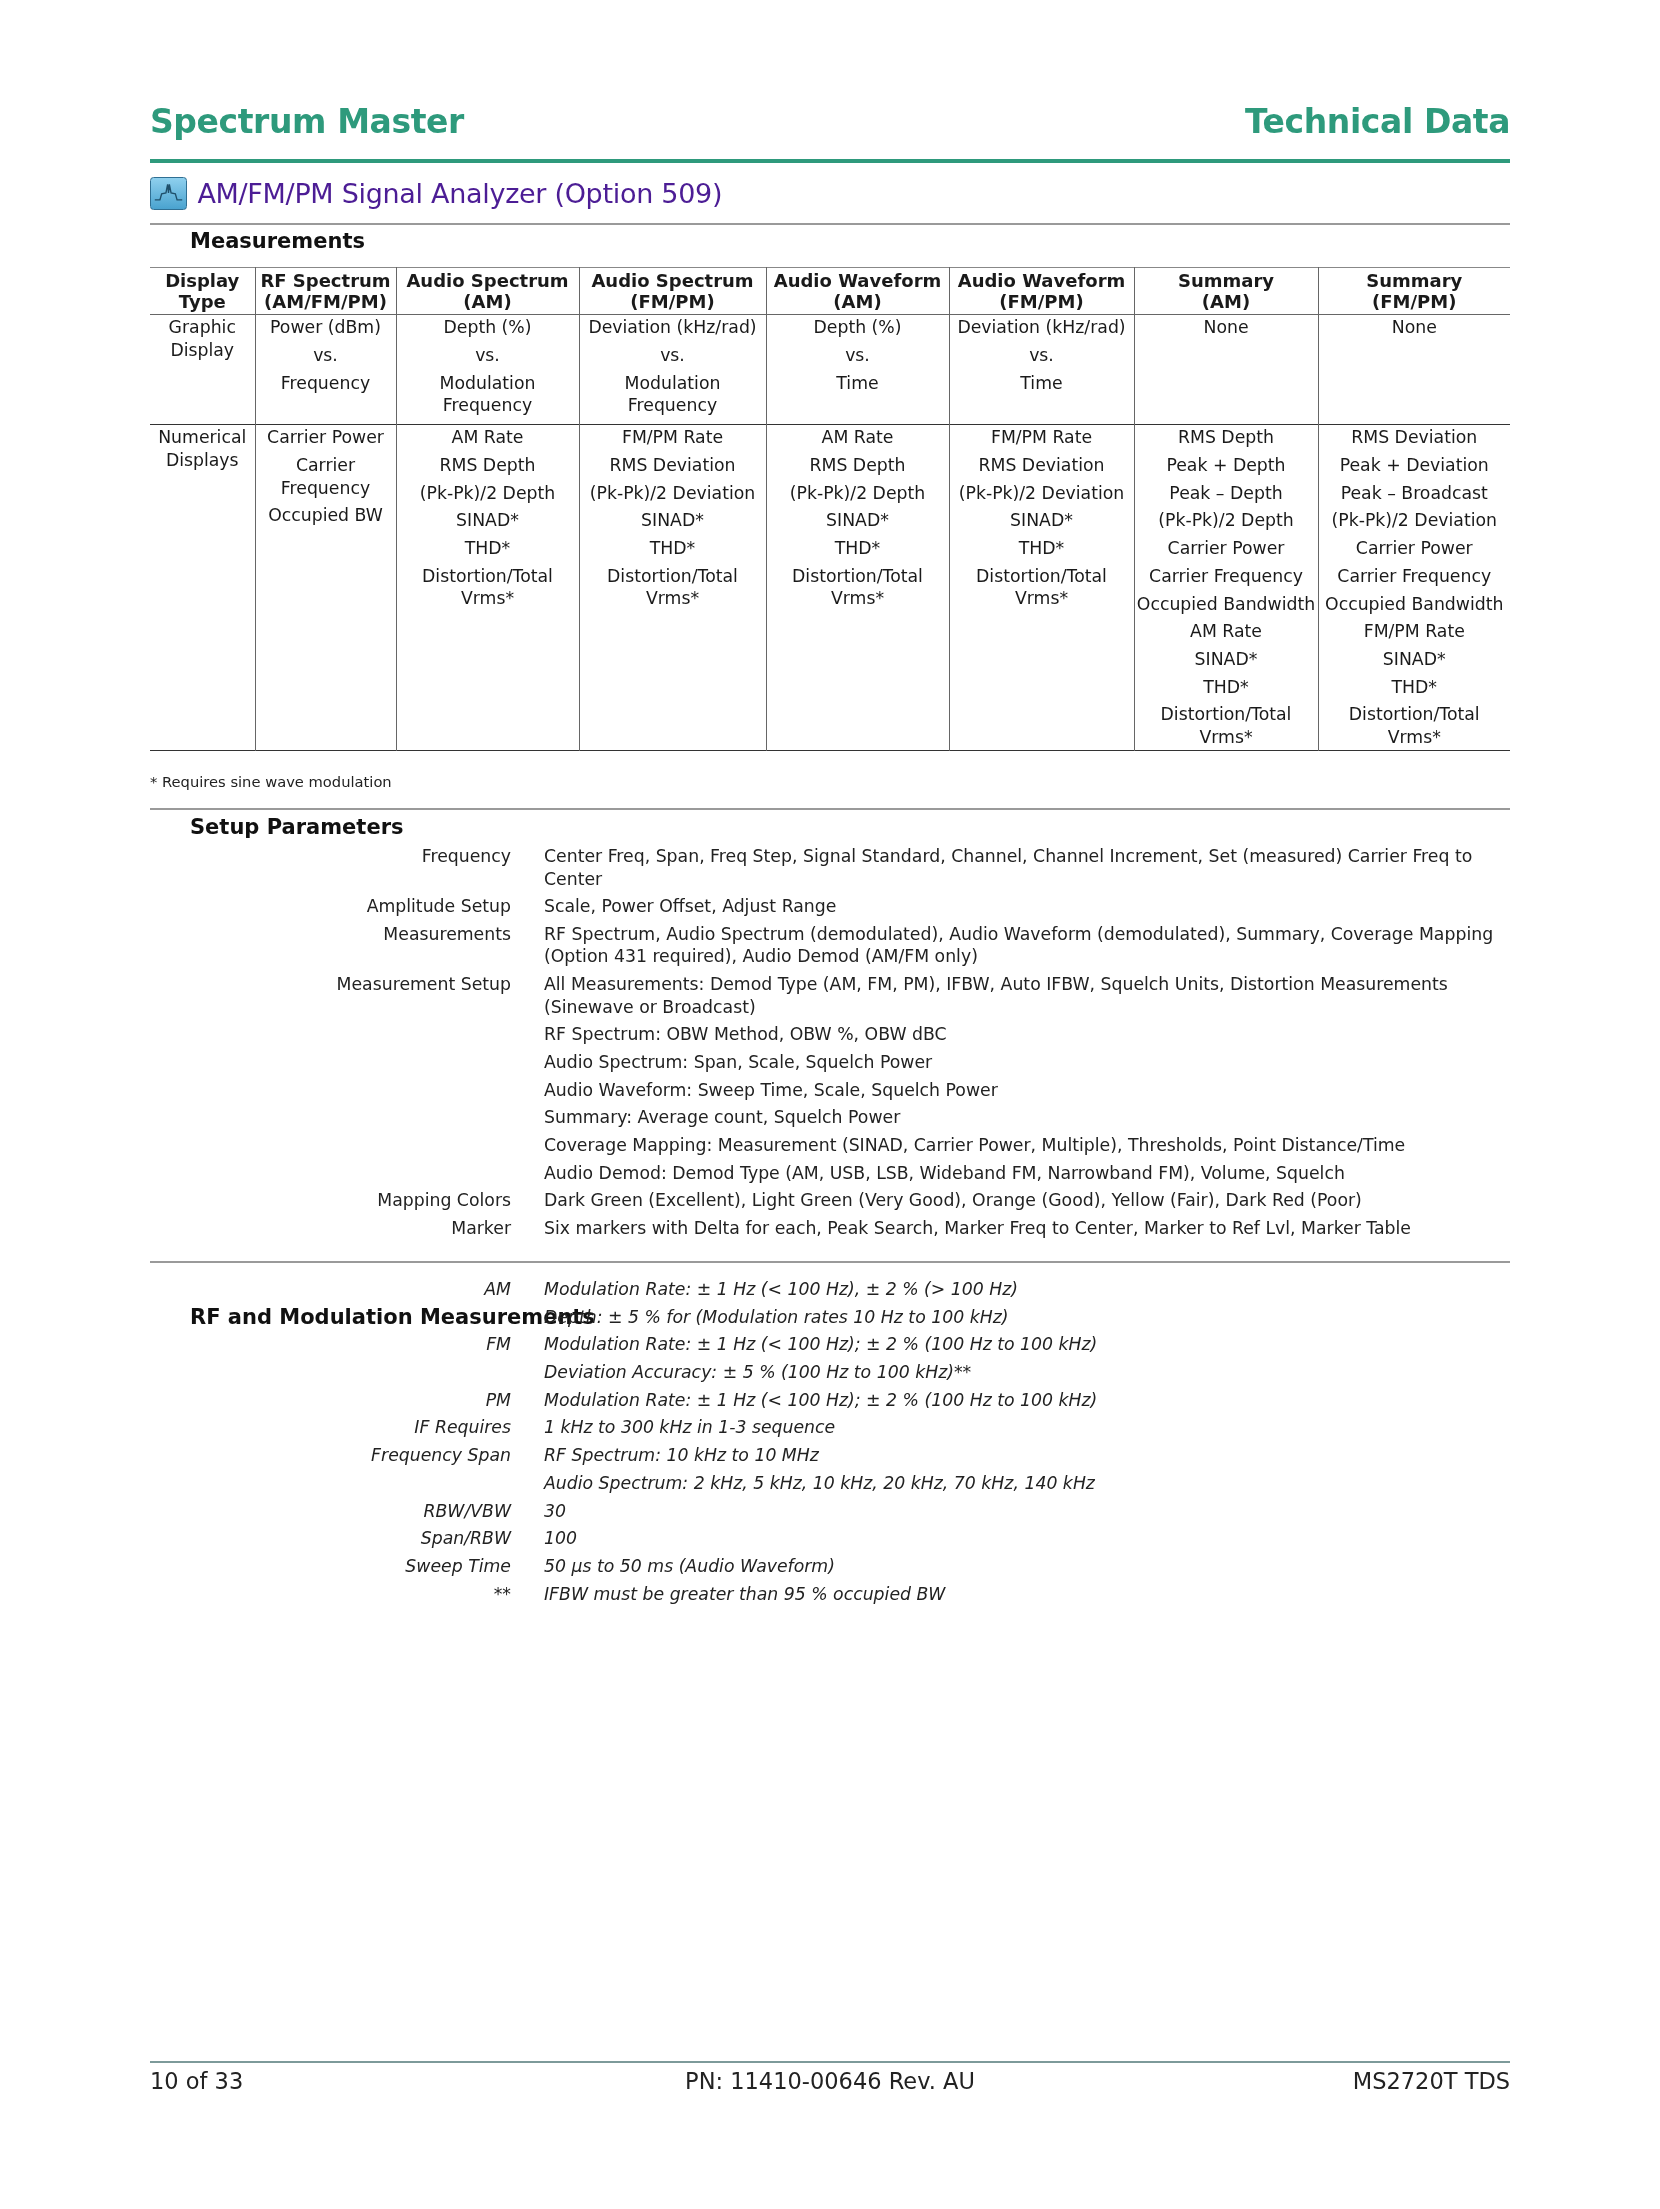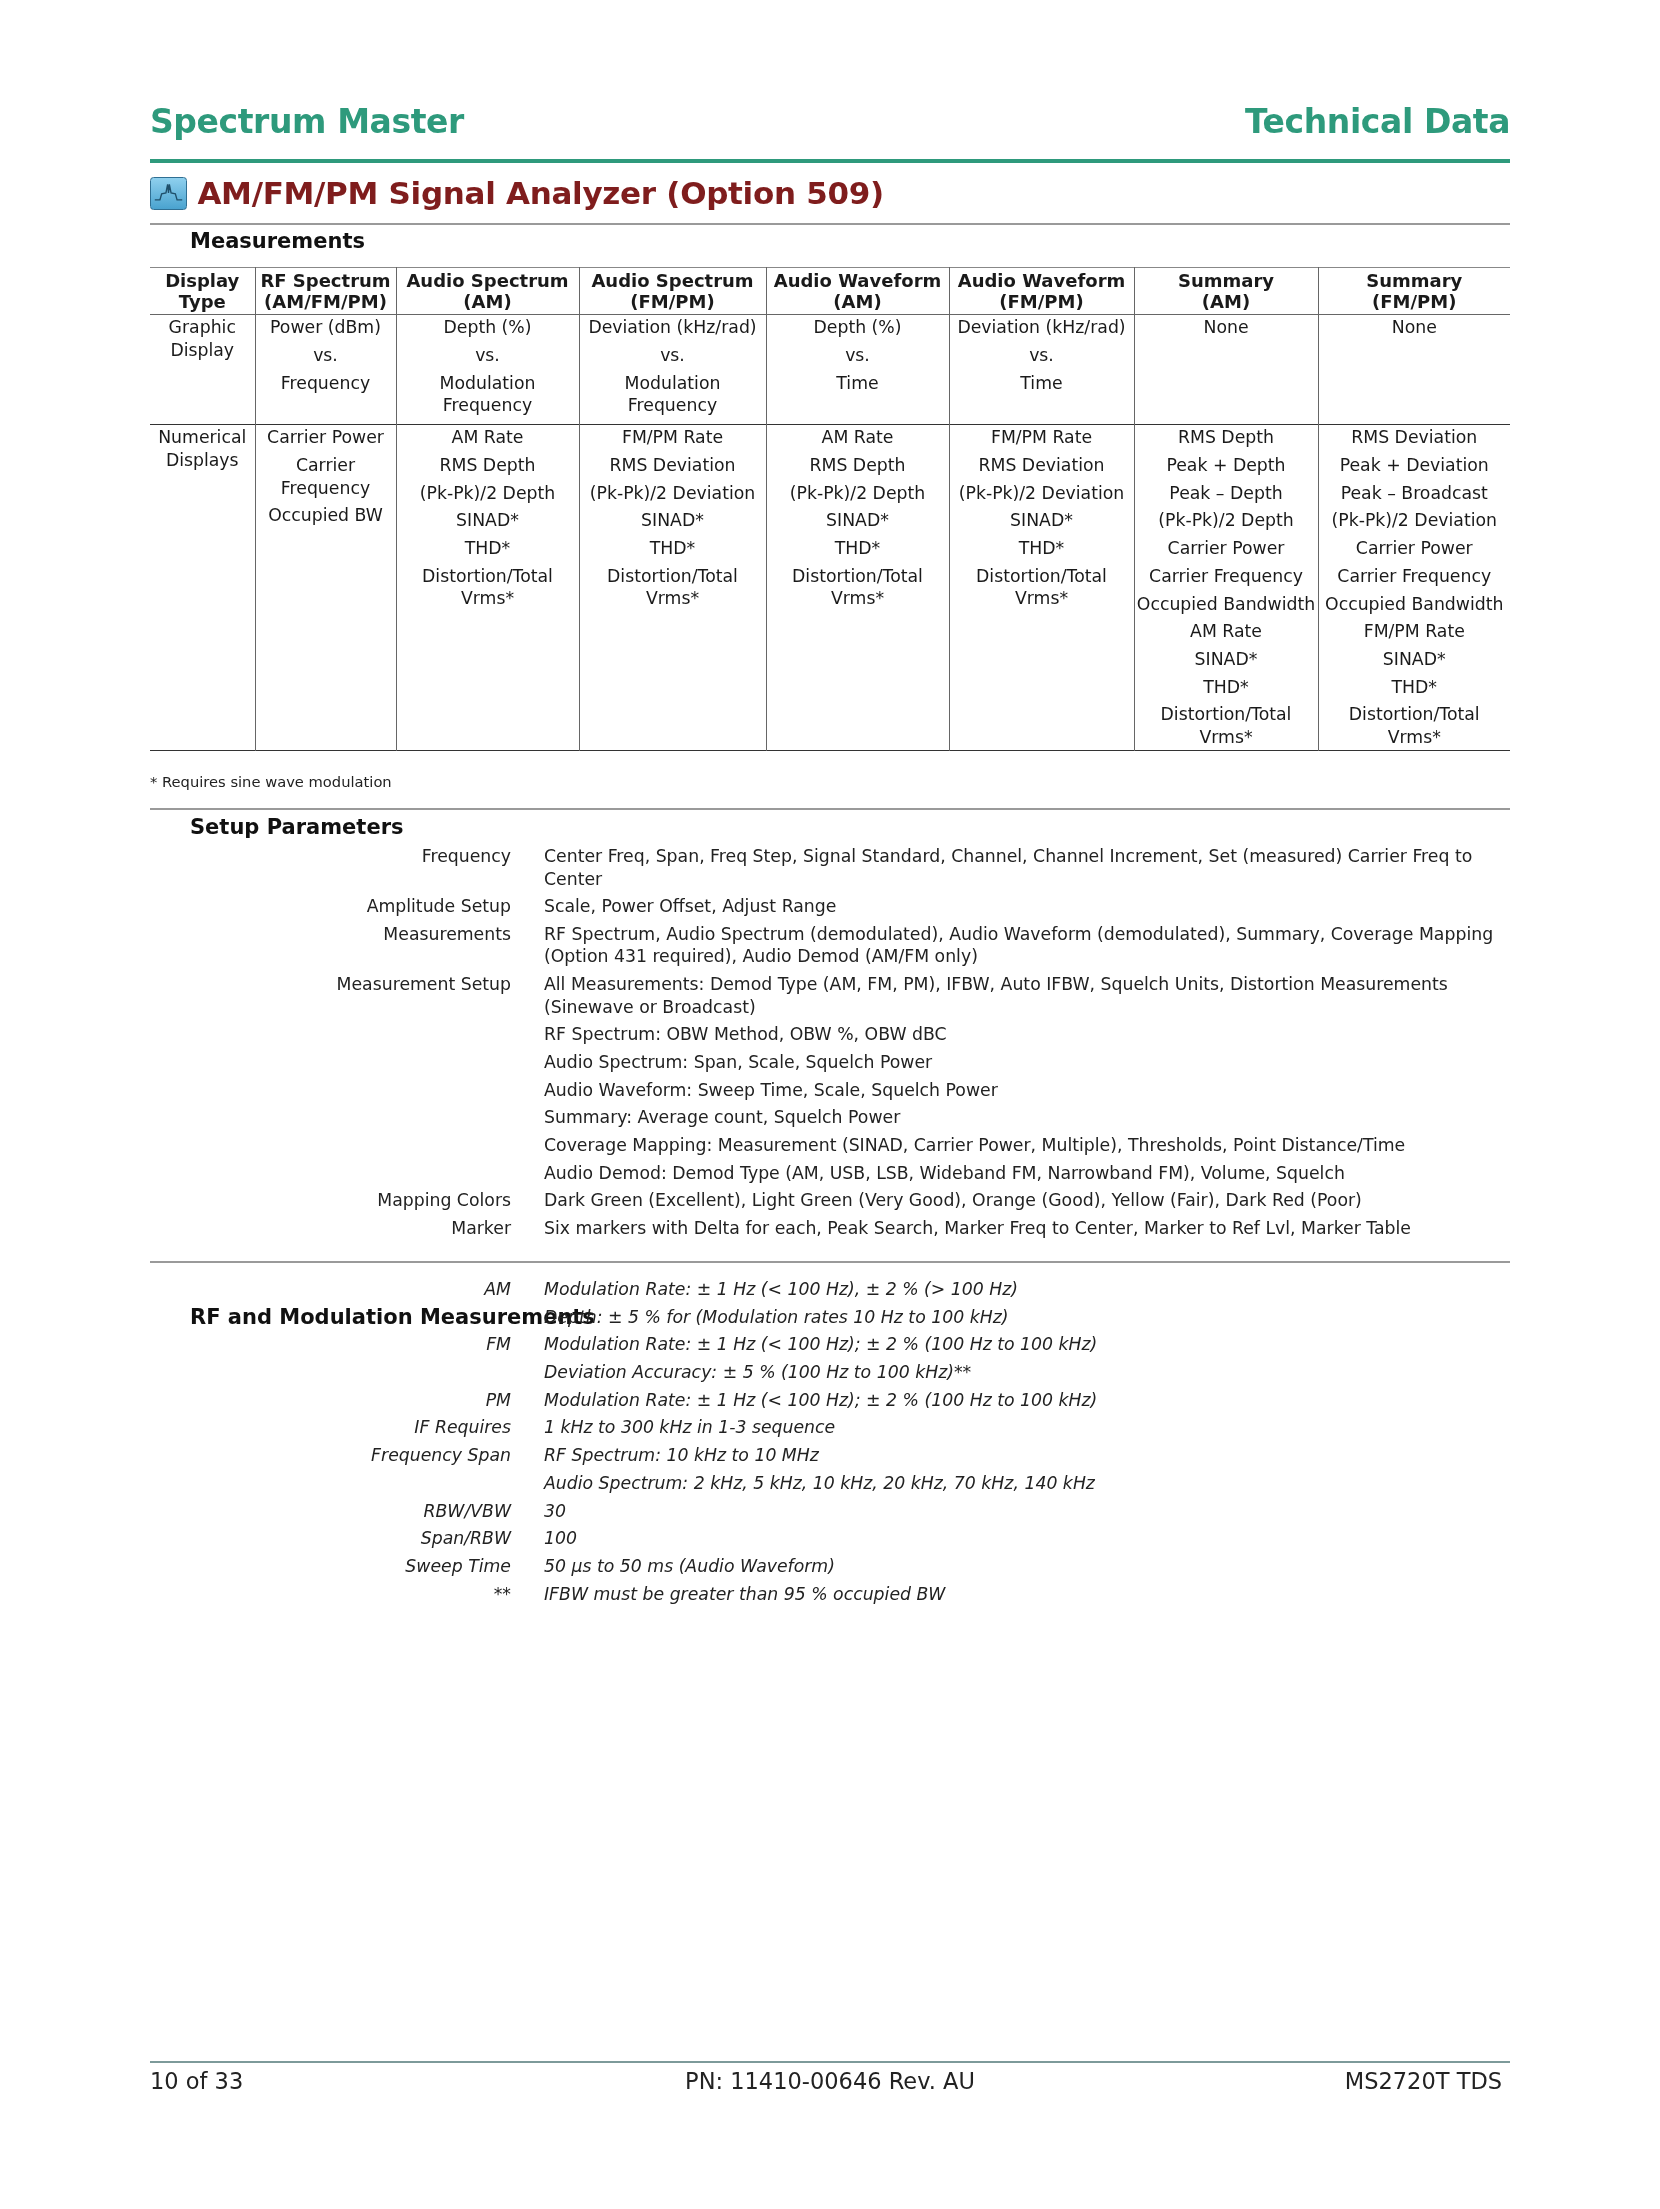--- a/index.html
+++ b/index.html
@@ -13,21 +13,21 @@
   .hdr { position: absolute; top: 102px; left: 0; width: 1360px; height: 52px; }
   .hdr .l, .hdr .r { position: absolute; top: 0; font-size: 33px; font-weight: bold; color: #2e9a7c; letter-spacing: -0.4px; }
   .hdr .l { left: 0; }
   .hdr .r { right: 0; }
   .hdr-rule { position: absolute; top: 159px; left: 0; width: 1360px; height: 3.5px; background: #2e9a7c; }
 
   
   .sec-title { position: absolute; top: 173px; left: 0; height: 40px; display: flex; align-items: center; }
   .sec-icon { width: 35px; height: 31px; border-radius: 3.5px; background: linear-gradient(#8fd0ee, #4aa3cf); border: 0.9px solid #2f6f93; margin-right: 10.4px; position: relative; }
   .sec-icon svg { position: absolute; left: 1.7px; top: 3.5px; }
-  .sec-title span { font-size: 31px; font-weight: bold; color: #7f1d1d; letter-spacing: -0.3px; }
+  .sec-title span { font-size: 27px; font-weight: normal; color: #4c1d95; letter-spacing: -0.3px; }
   .rule-gray { position: absolute; left: 0; width: 1360px; height: 1.7px; background: #9a9a9a; }
 
   .sub-h { position: absolute; left: 40px; font-size: 21px; font-weight: bold; color: #111; }
 
   
   table.meas { position: absolute; top: 267px; left: 0; width: 1360px; border-collapse: collapse; font-size: 17.3px; line-height: 22.5px; text-align: center; table-layout: fixed; }
   table.meas th { font-weight: bold; font-size: 18px; line-height: 21.6px; padding: 1.7px 1.7px 0.9px; vertical-align: top; border-left: 0.9px solid #666; }
   table.meas td { padding: 1.7px 1.7px 1.7px; vertical-align: top; border-left: 0.9px solid #666; }
   table.meas tr > *:first-child { border-left: none; }
   table.meas thead tr { border-top: 1.7px solid #888; border-bottom: 0.9px solid #666; }
@@ -46,21 +46,21 @@
   .plabel { width: 394px; text-align: right; padding-right: 33px; box-sizing: border-box; flex: none; color: #222; }
   .pval { flex: 1; color: #222; padding-right: 5.2px; }
   .pval .vline { display: block; margin-bottom: 5.2px; }
   .pval .vline:last-child { margin-bottom: 0; }
 
   
   .ftr-rule { position: absolute; top: 2061px; left: 0; width: 1360px; height: 1.7px; background: #7d9a9a; }
   .ftr { position: absolute; top: 2068px; left: 0; width: 1360px; font-size: 22.5px; color: #222; }
   .ftr .fl { position: absolute; left: 0; }
   .ftr .fc { position: absolute; left: 0; width: 1360px; text-align: center; }
-  .ftr .fr { position: absolute; right: 8px; }
+  .ftr .fr { position: absolute; right: 0; }
 </style>
 </head>
 <body>
 
 <div class="page">
 
   <div class="hdr">
     <div class="l">Spectrum Master</div>
     <div class="r">Technical Data</div>
   </div>

